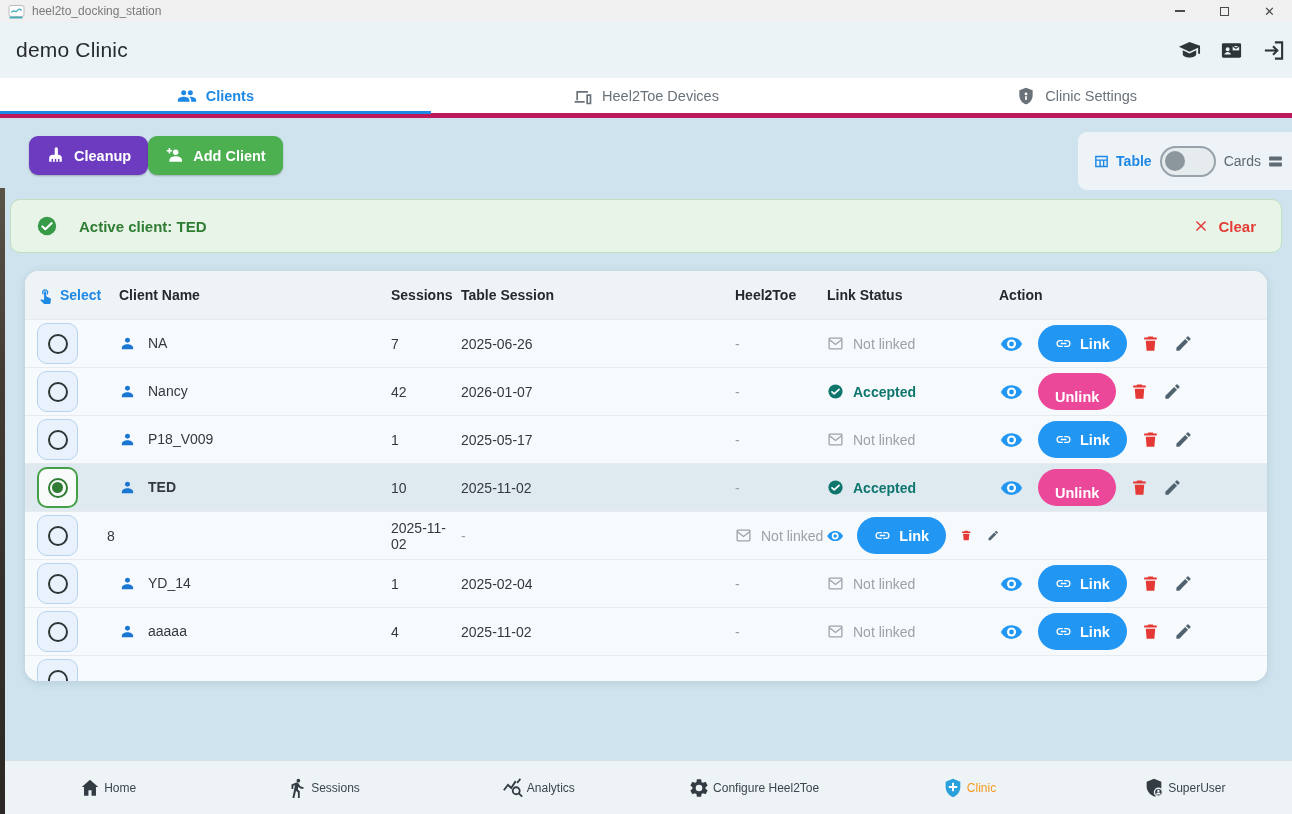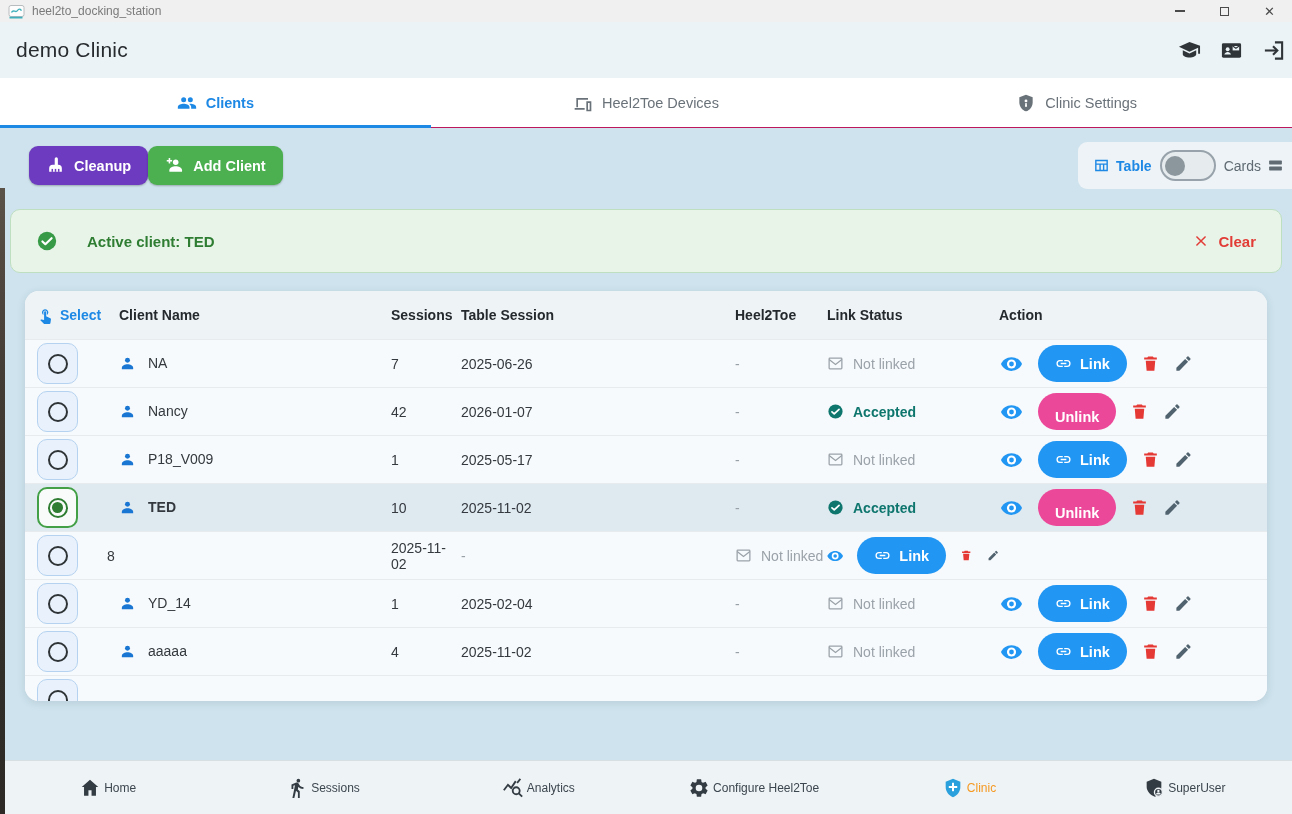--- a/index.html
+++ b/index.html
@@ -17,49 +17,49 @@
 
   
   .header { height:56px; background:#ebf3f7; display:flex; align-items:center; padding:0 14px 0 16px; overflow:hidden; }
   .header-title { font-size:21px; color:#272b2e; letter-spacing:.2px; }
   .header-icons { margin-left:auto; display:flex; align-items:center; gap:19px; }
   .hicon { width:23px; height:23px; color:#2f3438; }
   .hicon svg { width:100%; height:100%; }
   .hicon.cut { margin-right:-7px; }
 
   
-  .tabbar { height:50px; background:#fff; display:flex; border-bottom:1px solid #be185d; }
+  .tabbar { height:40px; background:#fff; display:flex; border-bottom:5px solid #be185d; }
   .tab { flex:1; display:flex; align-items:center; justify-content:center; gap:9px; font-size:14.5px; color:#6a7279; position:relative; cursor:pointer; }
   .tab svg { width:20px; height:20px; }
   .tab.active { color:#1e88e5; font-weight:700; }
   .tab.active::after { content:""; position:absolute; left:0; right:0; bottom:-1px; height:3px; background:#1e88e5; }
 
   
   .content { height:632px; padding:18px 10px 0 10px; position:relative; }
 
   .toolbar-row { display:flex; align-items:flex-start; height:46px; margin-left:6px; position:relative; }
   .btn { display:flex; align-items:center; gap:9px; height:39px; padding:0 17px; border:none; border-radius:9px;
          color:#fff; font-weight:700; font-size:14.5px; box-shadow:0 1px 2px rgba(0,0,0,.25); cursor:pointer;
          font-family:inherit; }
   .btn svg { width:19px; height:19px; }
   .btn-add { background:#4caf50; }
   .btn-cleanup { background:#6d3bbf; margin-left:13px; }
 
-  .view-toggle { position:absolute; right:-10px; top:-4px; height:47px; background:#edf3f6; border-radius:9px 0 0 9px;
+  .view-toggle { position:absolute; right:-10px; top:-4px; height:58px; background:#edf3f6; border-radius:9px 0 0 9px;
                  display:flex; align-items:center; gap:8px; padding:0 8px 0 15px; }
   .vt-label-table { color:#1e88e5; font-weight:700; font-size:14px; display:flex; align-items:center; gap:6px; }
   .vt-label-cards { color:#5f6a72; font-size:14px; display:flex; align-items:center; gap:6px; }
   .vt-label-table svg, .vt-label-cards svg { width:17px; height:17px; }
   .switch { width:56px; height:31px; border:2.5px solid #97a2aa; border-radius:17px; background:#e6ebee;
             display:flex; align-items:center; padding:3px; cursor:pointer; }
   .knob { width:20px; height:20px; border-radius:50%; background:#8b969d; }
 
   
-  .banner { margin-top:17px; height:64px; background:#e9f4e9; border:1px solid #bedfc0; border-radius:10px;
-            display:flex; align-items:center; padding:0 25px;gap:8px; }
+  .banner { margin-top:17px; height:54px; background:#e9f4e9; border:1px solid #bedfc0; border-radius:10px;
+            display:flex; align-items:center; padding:0 25px; }
   .banner .check { width:22px; height:22px; color:#379a46; }
   .banner-text { margin-left:21px; color:#2e7d32; font-weight:700; font-size:15px; }
   .clear-btn { margin-left:auto; display:flex; align-items:center; gap:10px; color:#e23c36; font-weight:700; font-size:15px; cursor:pointer; }
   .clear-btn svg { width:14px; height:14px; }
 
   
   .table-card { margin:18px 15px 0 15px; height:410px; background:#f7fafc; border-radius:14px; overflow:hidden;
                 box-shadow:0 2px 8px rgba(40,60,80,.13); }
   .grid-cols { display:grid; grid-template-columns:70px 284px 70px 274px 92px 172px 1fr; align-items:center; padding-left:12px; }
   .thead { height:48px; background:#eef3f6; font-size:14px; font-weight:700; color:#24292e; }

